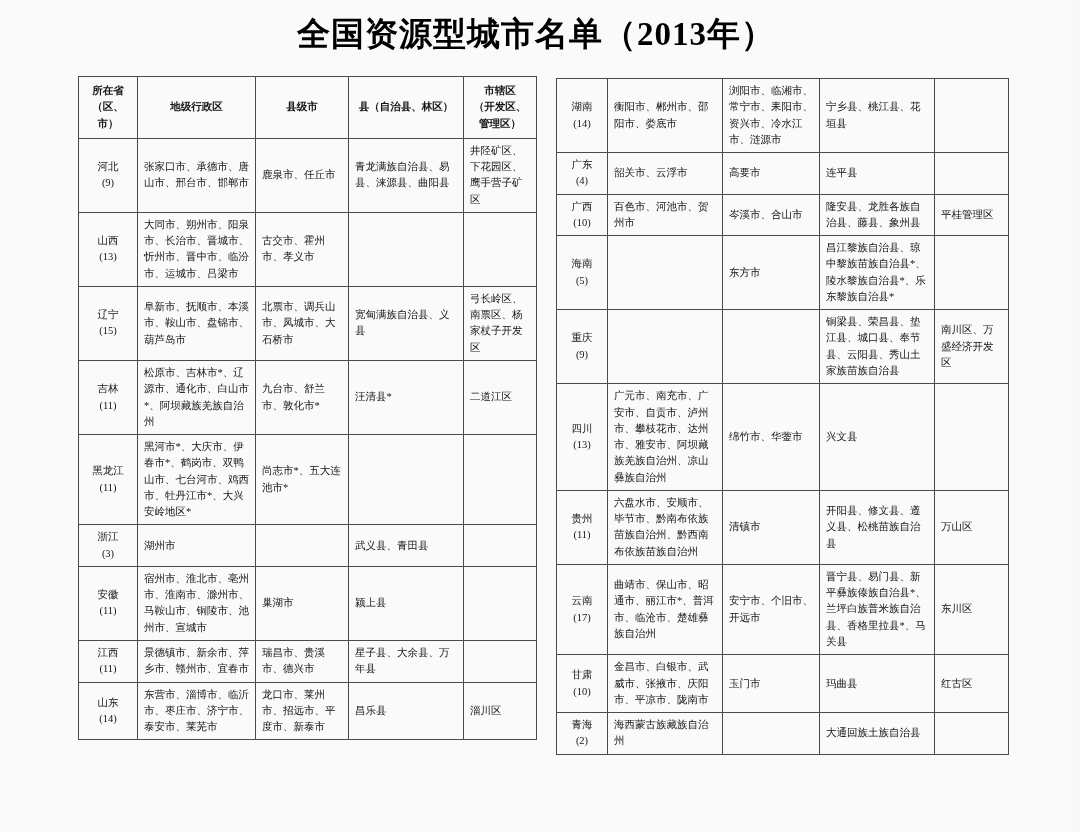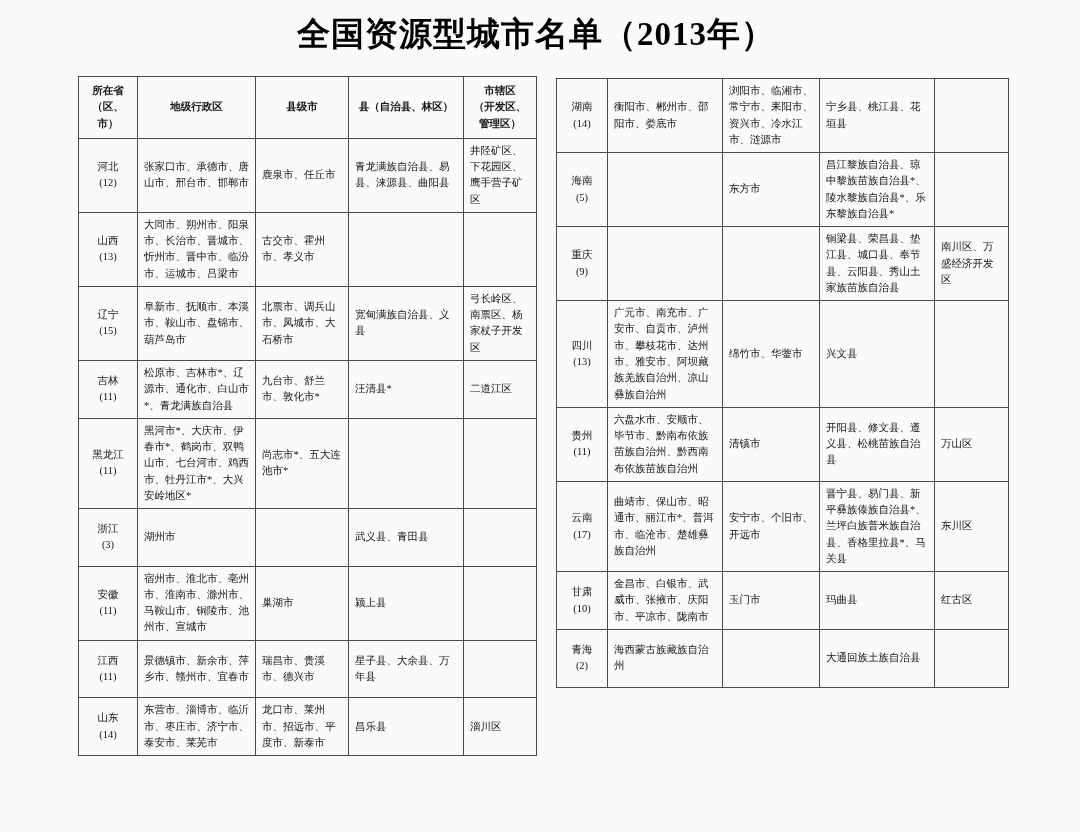--- a/index.html
+++ b/index.html
@@ -40,21 +40,21 @@
     color: #141414;
   }
   .tbl th {
     text-align: center;
     font-weight: 700;
     padding: 6px 4px;
     margin-left: 48px;
   }
   .tbl td.prov {
     text-align: center;
-    padding: 12px 2px;
+    padding: 4px 2px;
   }
   .left-tbl  { position: absolute; left: 78px;  top: 76px; width: 458px; }
   .right-col { position: absolute; left: 556px; top: 78px; width: 452px; }
   .right-tbl { width: 452px; }
 </style>
 </head>
 <body>
 
 <div class="page">
   <h1 class="title">全国资源型城市名单（2013年）</h1>
@@ -75,21 +75,21 @@
         <th>县级市</th>
         <th>县（自治县、林区）</th>
         <th>市辖区
 （开发区、
 管理区）</th>
       </tr>
     </thead>
     <tbody id="left-body">
         <tr>
           <td class="prov">河北
-(12)</td>
+(9)</td>
           <td>张家口市、承德市、唐山市、邢台市、邯郸市</td>
           <td>鹿泉市、任丘市</td>
           <td>青龙满族自治县、易县、涞源县、曲阳县</td>
           <td>井陉矿区、下花园区、鹰手营子矿区</td>
         </tr>
         <tr>
           <td class="prov">山西
 (13)</td>
           <td>大同市、朔州市、阳泉市、长治市、晋城市、忻州市、晋中市、临汾市、运城市、吕梁市</td>
           <td>古交市、霍州市、孝义市</td>
@@ -100,21 +100,21 @@
           <td class="prov">辽宁
 (15)</td>
           <td>阜新市、抚顺市、本溪市、鞍山市、盘锦市、葫芦岛市</td>
           <td>北票市、调兵山市、凤城市、大石桥市</td>
           <td>宽甸满族自治县、义县</td>
           <td>弓长岭区、南票区、杨家杖子开发区</td>
         </tr>
         <tr>
           <td class="prov">吉林
 (11)</td>
-          <td>松原市、吉林市*、辽源市、通化市、白山市*、青龙满族自治县</td>
+          <td>松原市、吉林市*、辽源市、通化市、白山市*、阿坝藏族羌族自治州</td>
           <td>九台市、舒兰市、敦化市*</td>
           <td>汪清县*</td>
           <td>二道江区</td>
         </tr>
         <tr>
           <td class="prov">黑龙江
 (11)</td>
           <td>黑河市*、大庆市、伊春市*、鹤岗市、双鸭山市、七台河市、鸡西市、牡丹江市*、大兴安岭地区*</td>
           <td>尚志市*、五大连池市*</td>
           <td></td>
@@ -167,20 +167,36 @@
       <tbody id="right-body">
           <tr>
             <td class="prov">湖南
 (14)</td>
             <td>衡阳市、郴州市、邵阳市、娄底市</td>
             <td>浏阳市、临湘市、常宁市、耒阳市、资兴市、冷水江市、涟源市</td>
             <td>宁乡县、桃江县、花垣县</td>
             <td></td>
           </tr>
           <tr>
+            <td class="prov">广东
+(4)</td>
+            <td>韶关市、云浮市</td>
+            <td>高要市</td>
+            <td>连平县</td>
+            <td></td>
+          </tr>
+          <tr>
+            <td class="prov">广西
+(10)</td>
+            <td>百色市、河池市、贺州市</td>
+            <td>岑溪市、合山市</td>
+            <td>隆安县、龙胜各族自治县、藤县、象州县</td>
+            <td>平桂管理区</td>
+          </tr>
+          <tr>
             <td class="prov">海南
 (5)</td>
             <td></td>
             <td>东方市</td>
             <td>昌江黎族自治县、琼中黎族苗族自治县*、陵水黎族自治县*、乐东黎族自治县*</td>
             <td></td>
           </tr>
           <tr>
             <td class="prov">重庆
 (9)</td>

